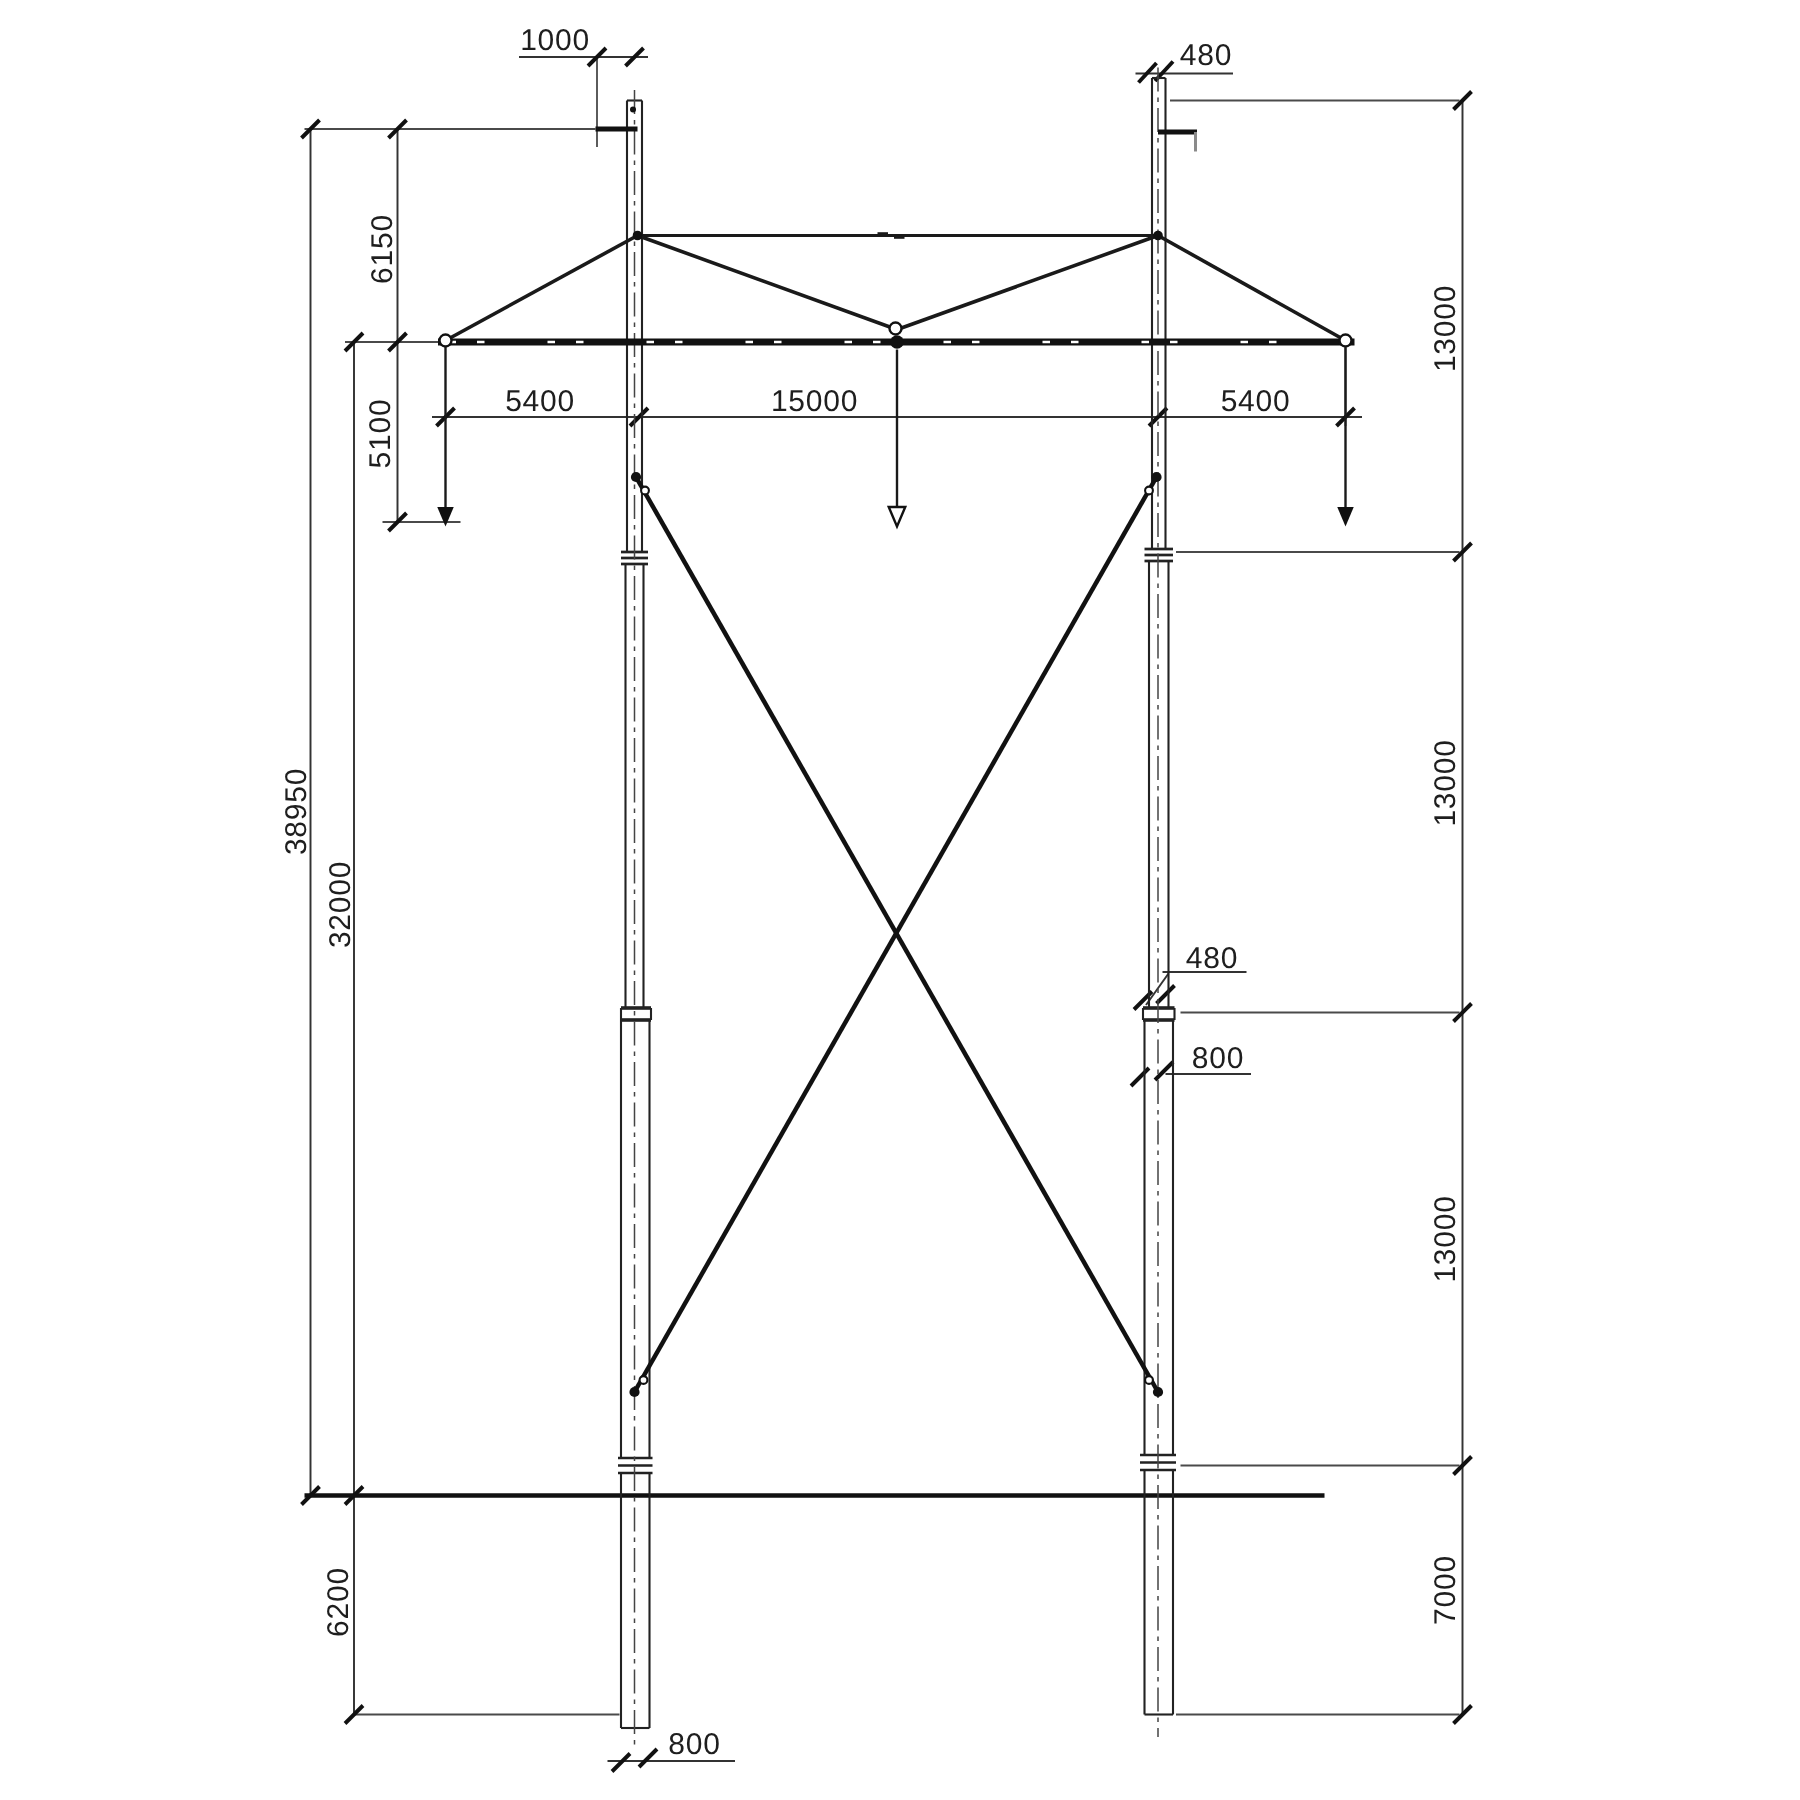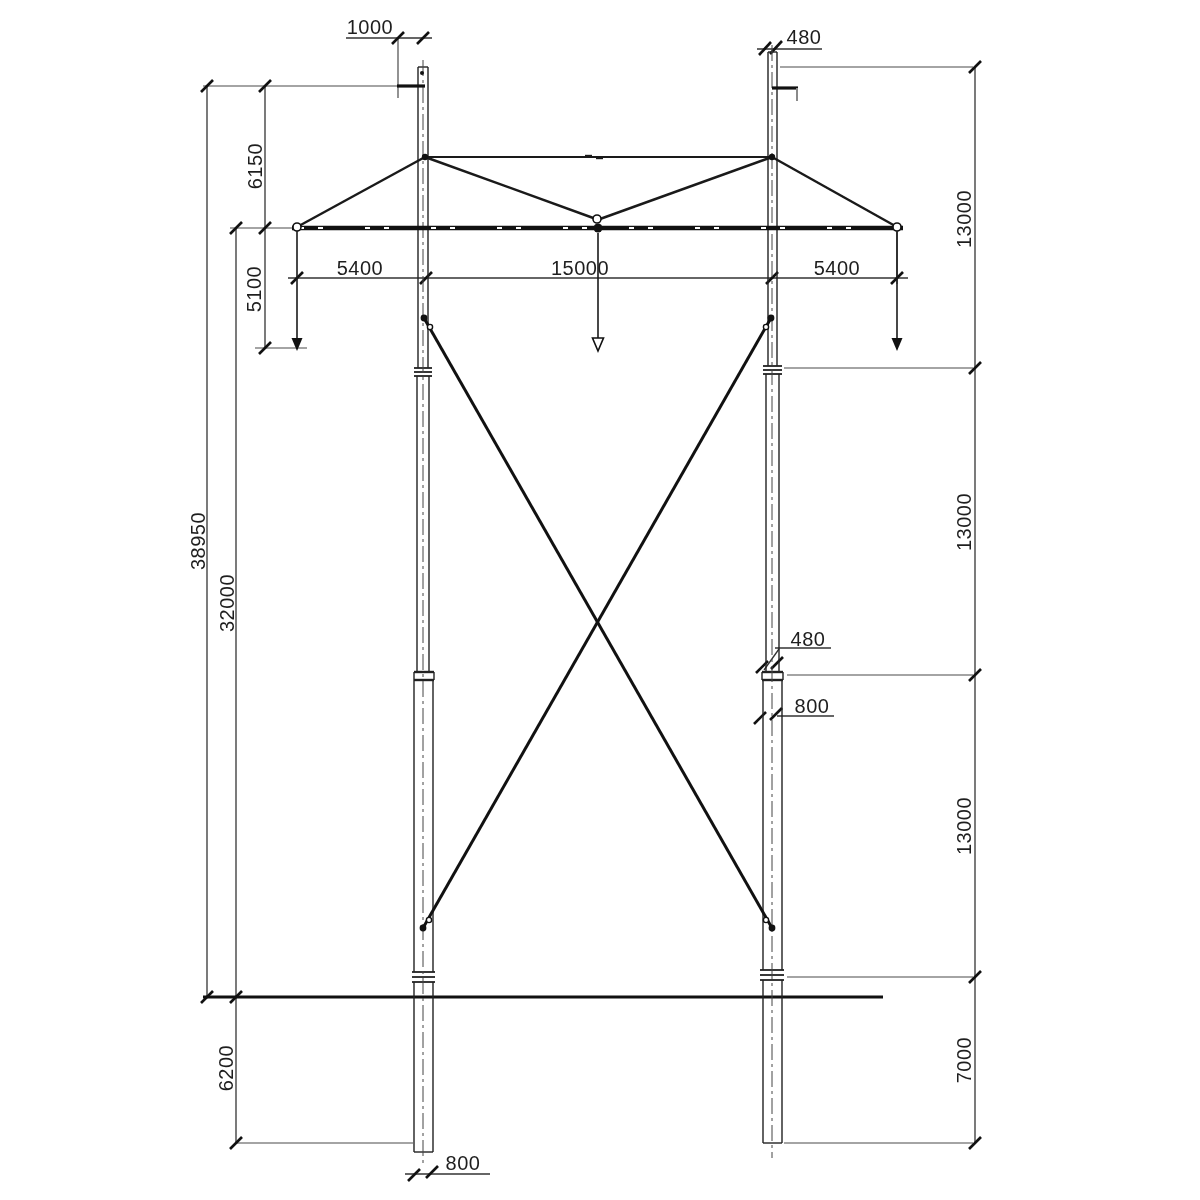--- a/index.html
+++ b/index.html
@@ -189,21 +189,21 @@
   <div class="dim-label" style="left:370px;top:27px;">1000</div>
 
   <div class="dim-label" style="left:804px;top:37px;">480</div>
 
   <div class="dim-label vertical" style="left:255px;top:166px;">6150</div>
 
   <div class="dim-label vertical" style="left:254px;top:289px;">5100</div>
 
   <div class="dim-label" style="left:360px;top:268px;">5400</div>
 
-  <div class="dim-label" style="left:580px;top:268px;">15000</div>
+  <div class="dim-label" style="left:543px;top:268px;">15000</div>
 
   <div class="dim-label" style="left:837px;top:268px;">5400</div>
 
   <div class="dim-label vertical" style="left:964px;top:219px;">13000</div>
 
   <div class="dim-label vertical" style="left:964px;top:522px;">13000</div>
 
   <div class="dim-label vertical" style="left:964px;top:826px;">13000</div>
 
   <div class="dim-label vertical" style="left:964px;top:1060px;">7000</div>

